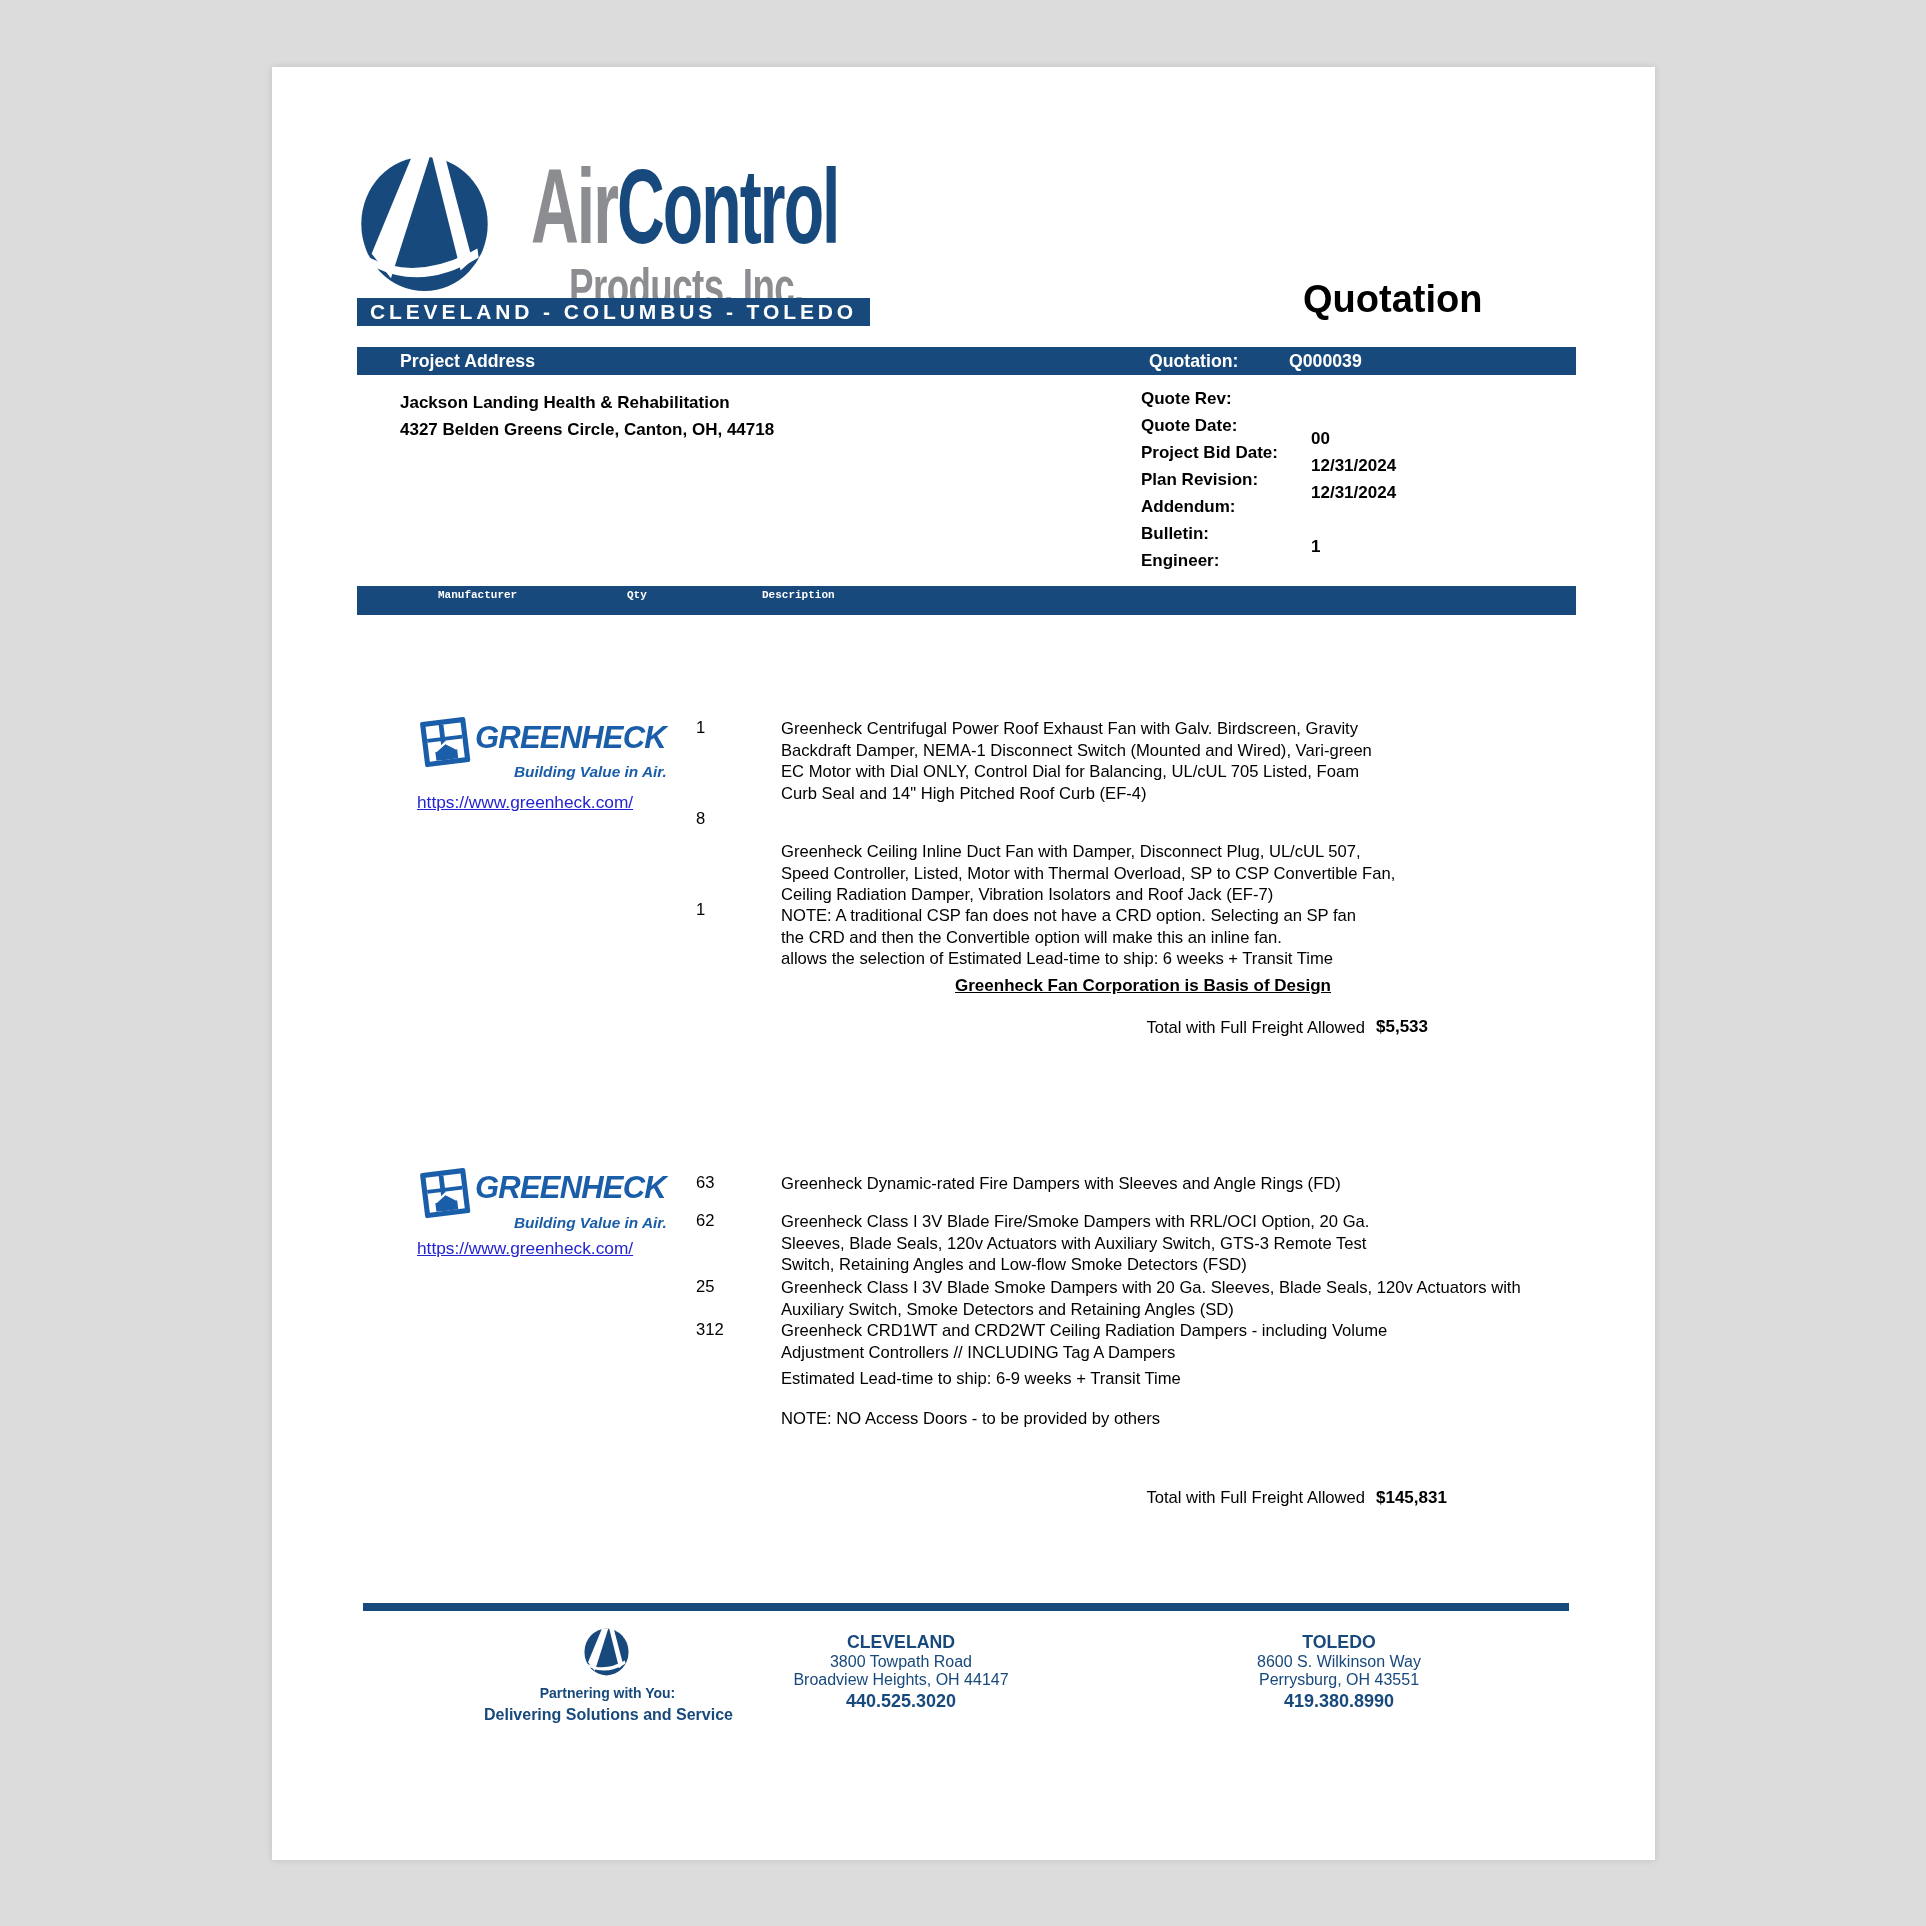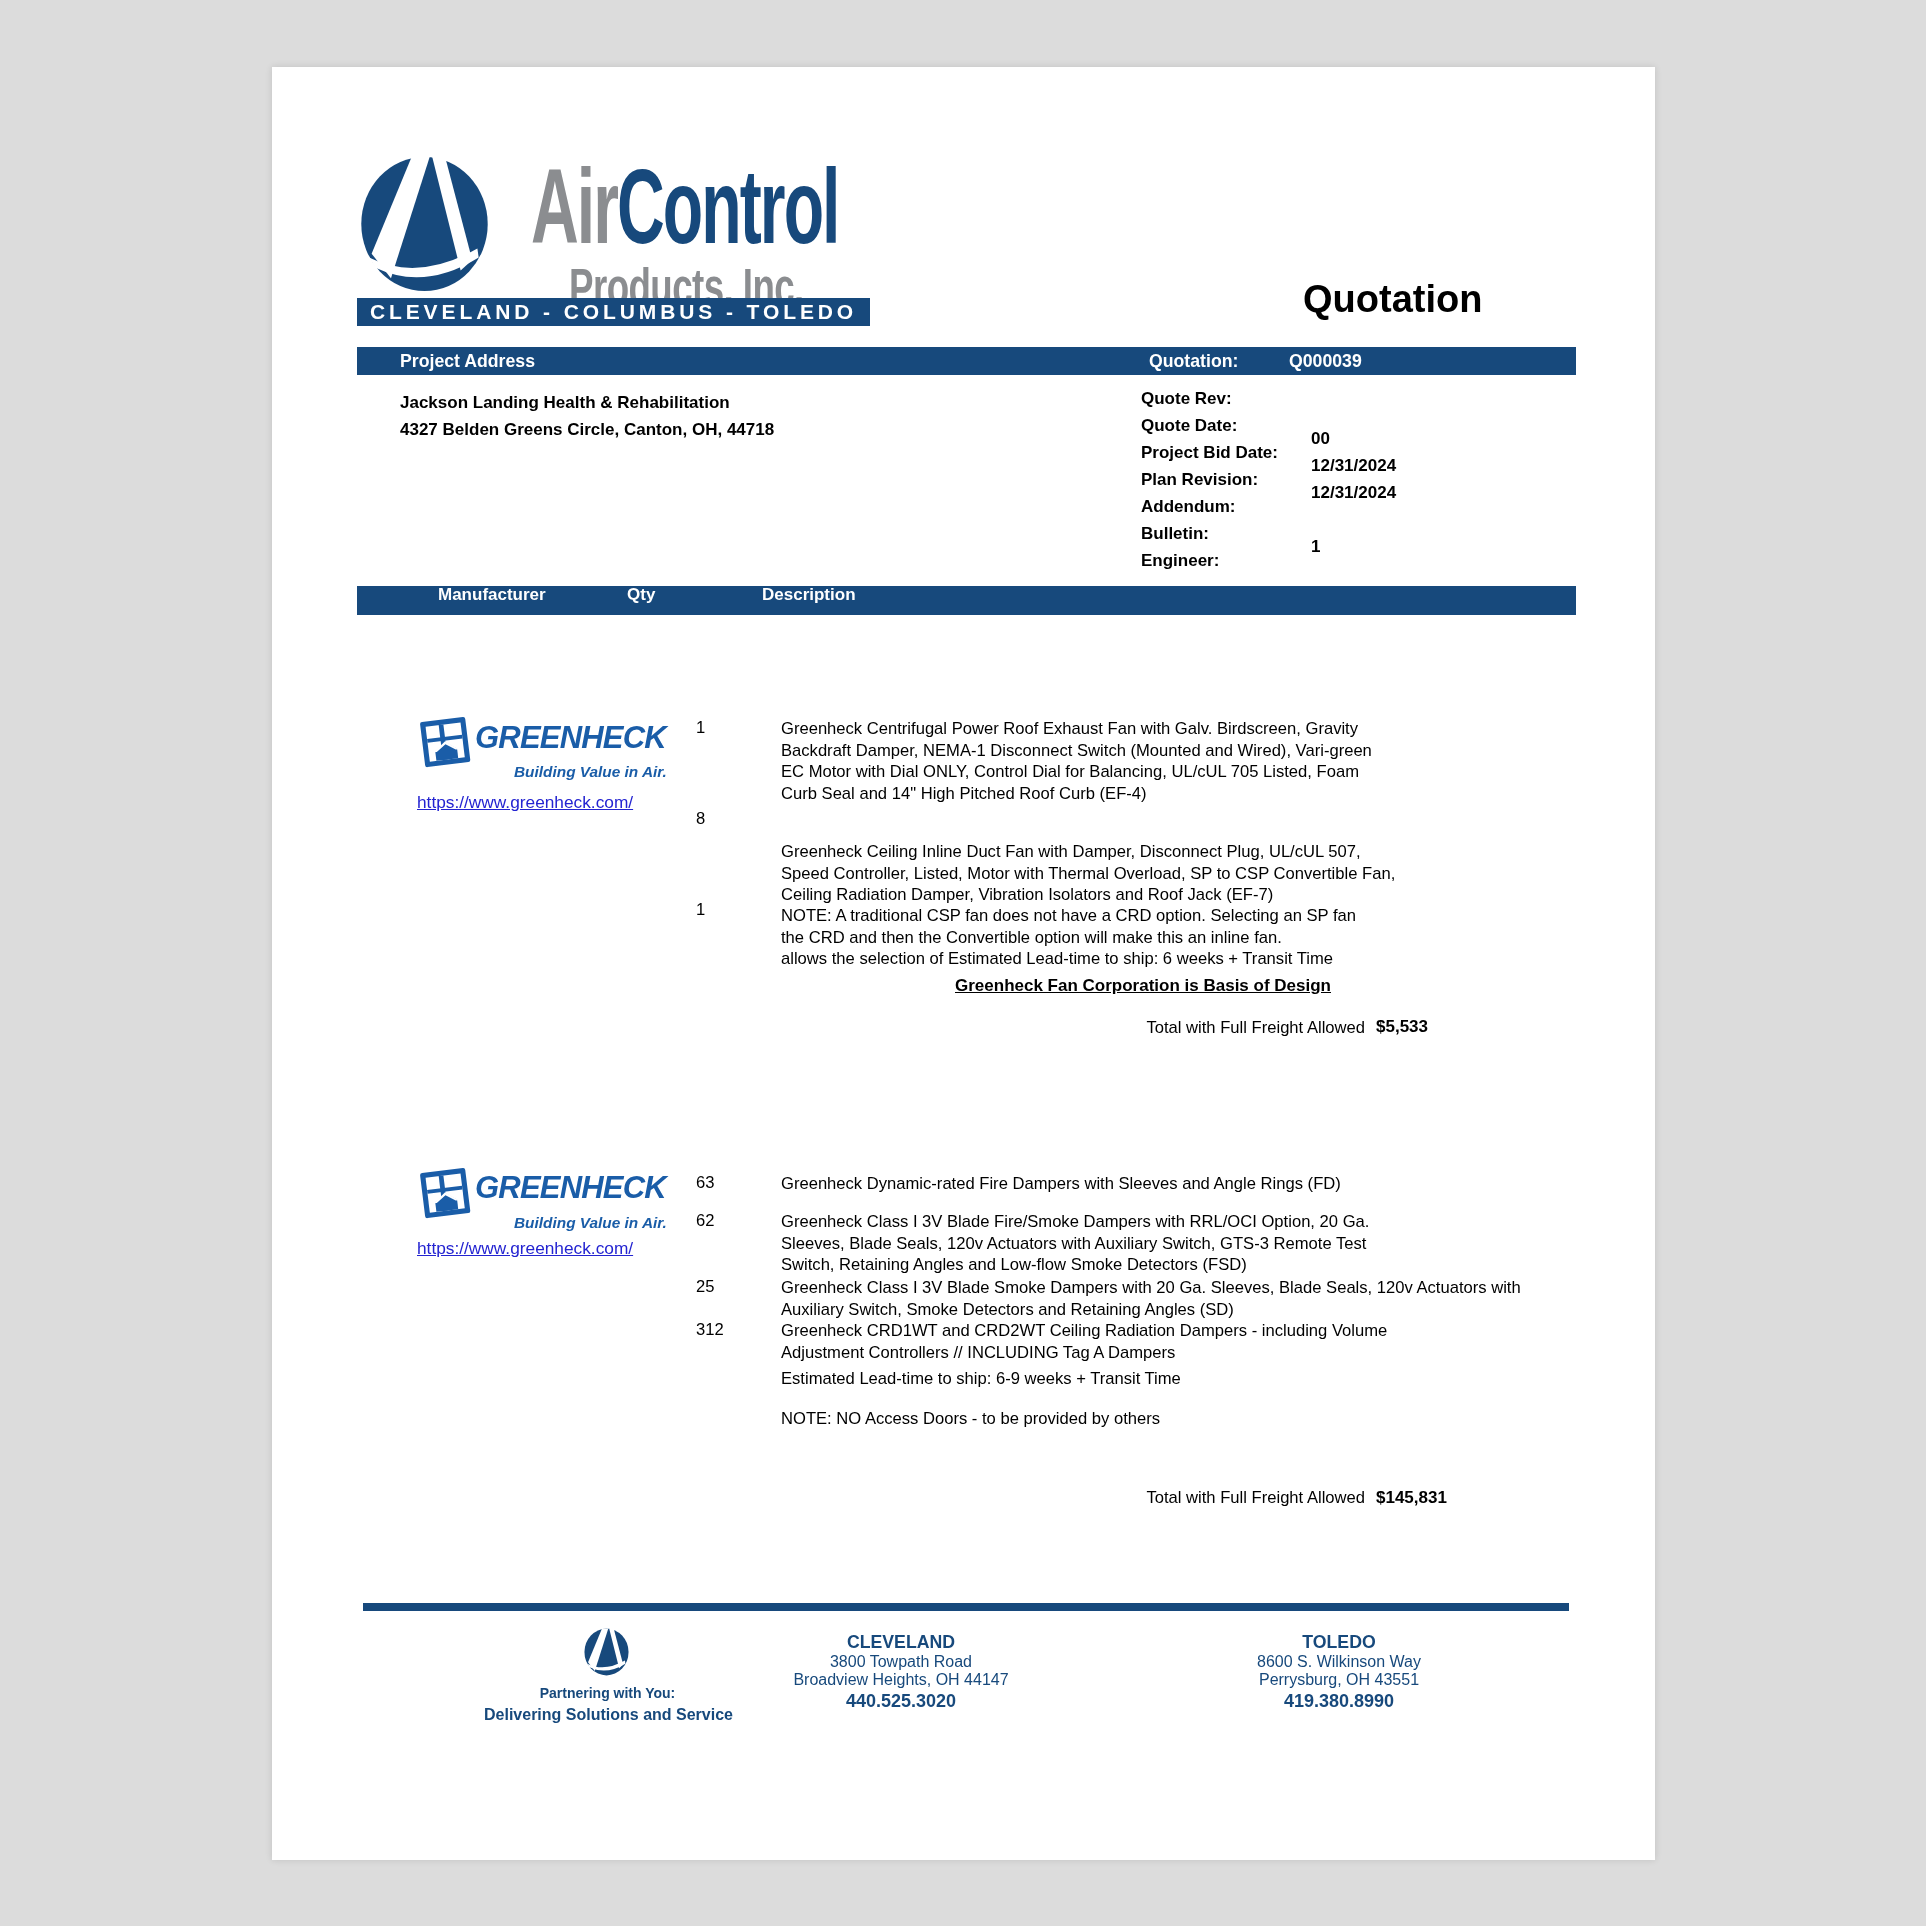--- a/index.html
+++ b/index.html
@@ -36,21 +36,21 @@
     display:flex;align-items:center;justify-content:center;
     color:#fff;font-weight:bold;font-size:21px;letter-spacing:3.9px;white-space:nowrap;
   }
   .doc-title{left:1031px;top:211px;font-size:38px;font-weight:bold;color:#000;white-space:nowrap;}
 
   
   .bar{height:28px;display:block;color:#fff;}
   .project-bar{left:85px;top:280px;width:1219px;}
   .bar-text{position:absolute;top:0;height:28px;display:flex;align-items:center;font-weight:bold;font-size:17.7px;color:#fff;white-space:nowrap;}
   .table-bar{left:85px;top:519px;width:1219px;height:28.5px;}
-  .table-bar .bar-text{height:17px;font-size:17px;}
+  .table-bar .bar-text{height:17px;font-size:11px;font-family:Liberation Mono, monospace;}
 
   
   .addr{left:128px;font-size:17px;font-weight:bold;color:#000;white-space:nowrap;}
   .meta-label{left:869px;font-size:17px;font-weight:bold;white-space:nowrap;}
   .meta-value{left:1039px;font-size:17px;font-weight:bold;white-space:nowrap;margin-top:40px;}
 
   
   .qty{font-size:16.6px;color:#000;white-space:nowrap;}
   .desc{left:509px;font-size:16.6px;line-height:21.6px;color:#000;}
   .desc div{white-space:nowrap;}

